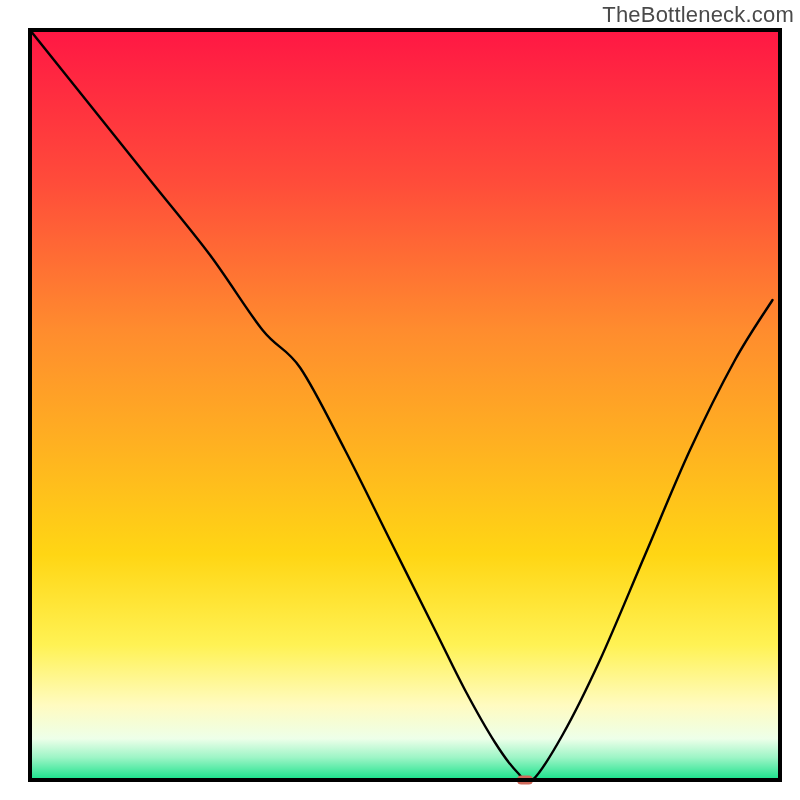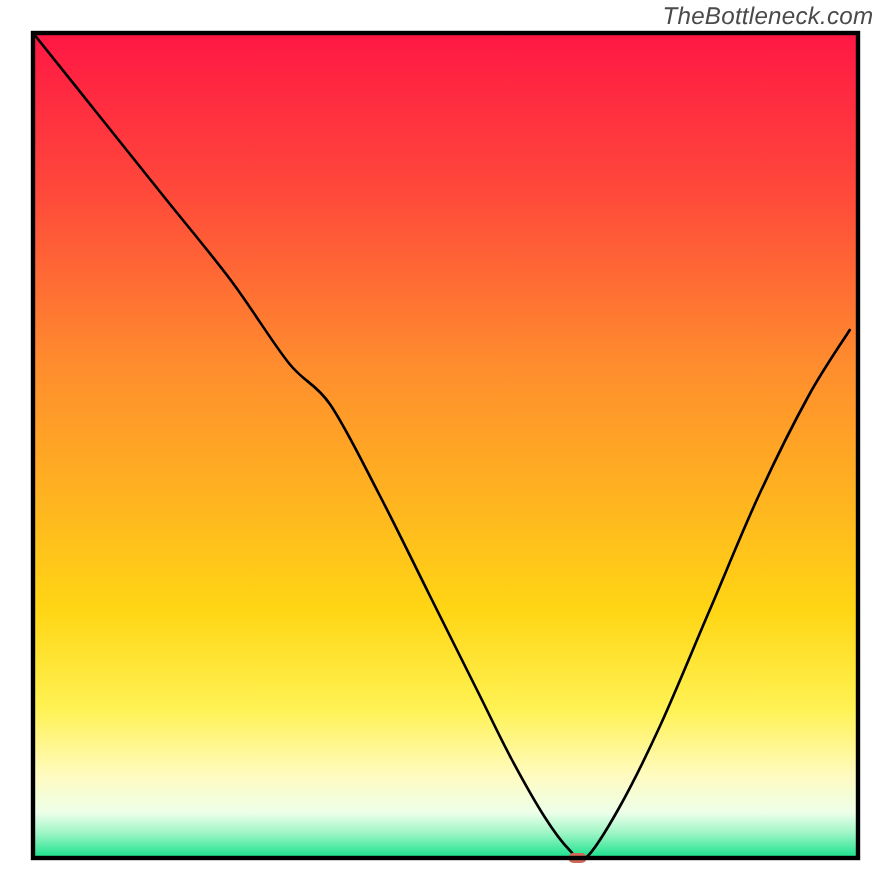--- a/index.html
+++ b/index.html
@@ -8,21 +8,20 @@
     width: 800px;
     height: 800px;
     background: #ffffff;
     font-family: Arial, Helvetica, sans-serif;
     overflow: hidden;
   }
   .frame {
     position: relative;
     width: 800px;
     height: 580px;
-    font-style: italic;
   }
   .watermark {
     position: absolute;
     top: 2px;
     right: 6px;
     font-size: 22px;
     font-weight: 500;
     color: #4a4a4a;
     letter-spacing: 0.2px;
     z-index: 4;

